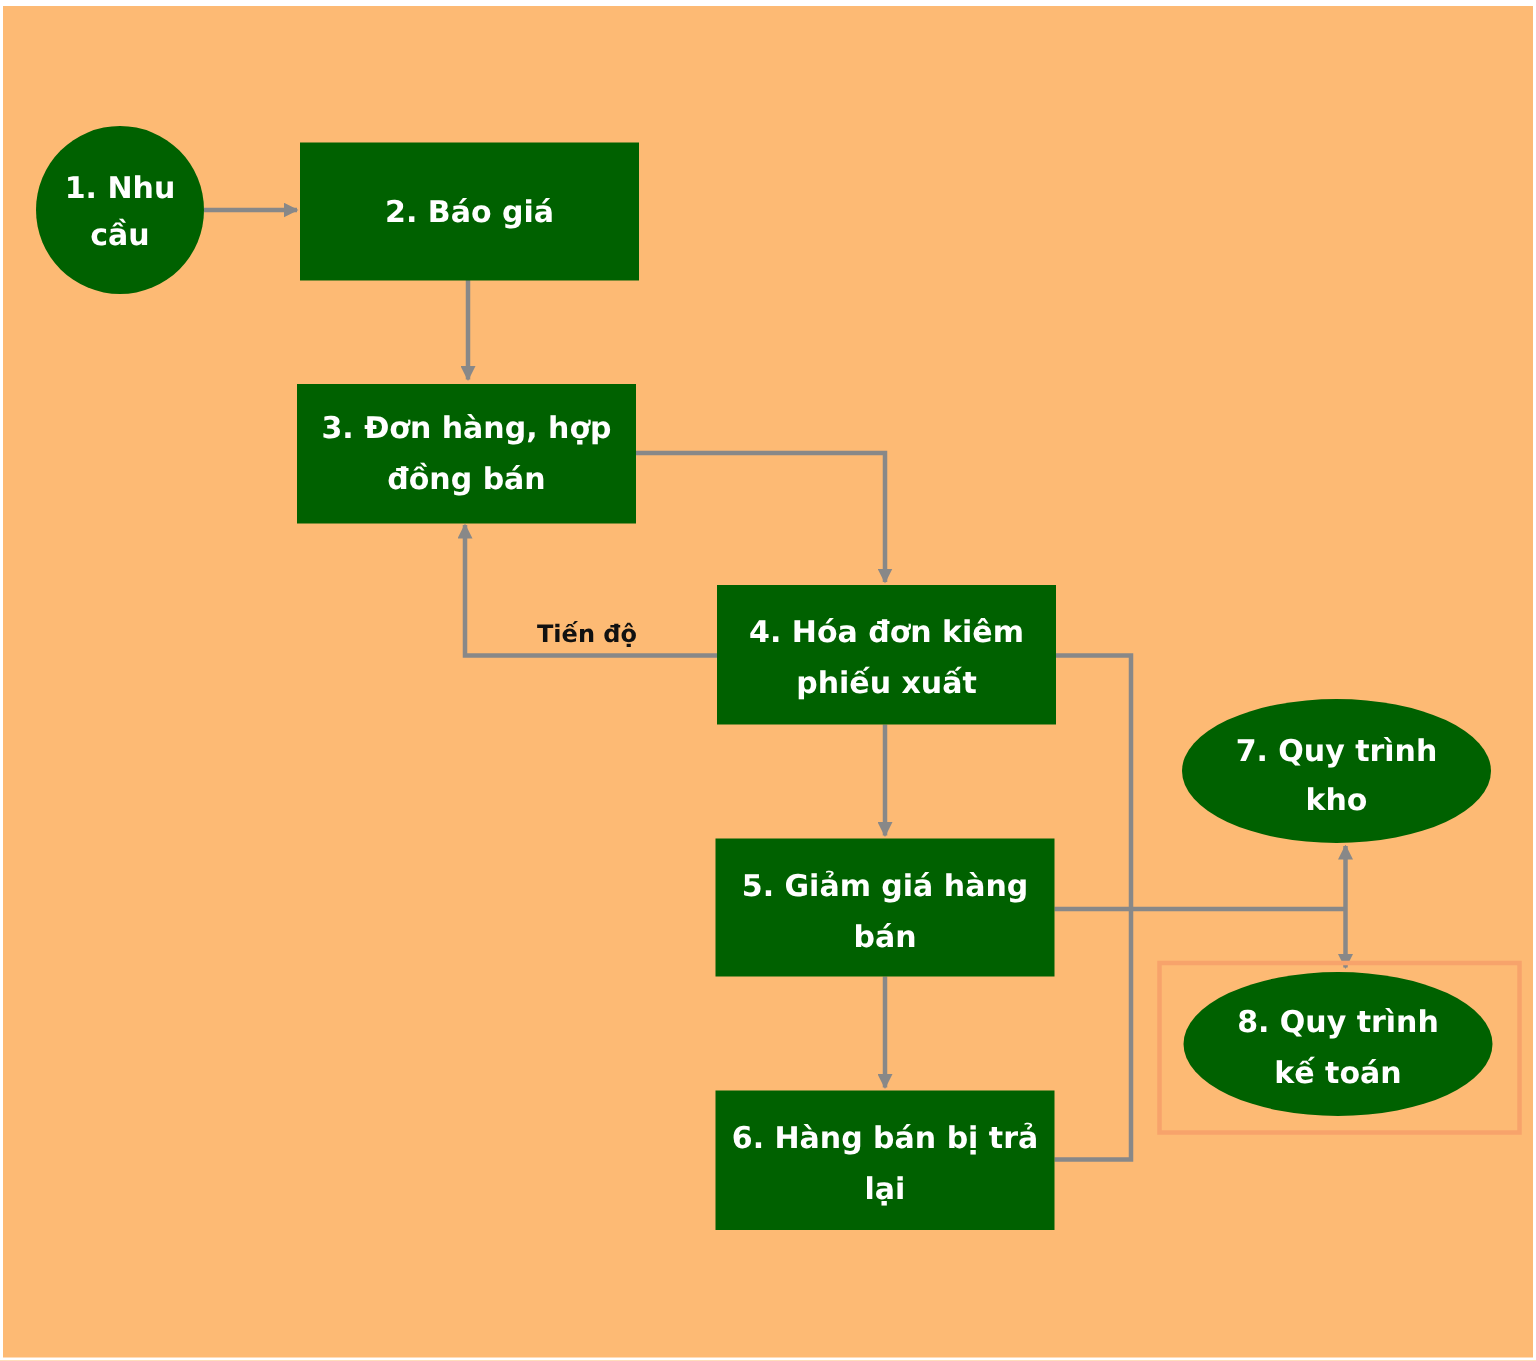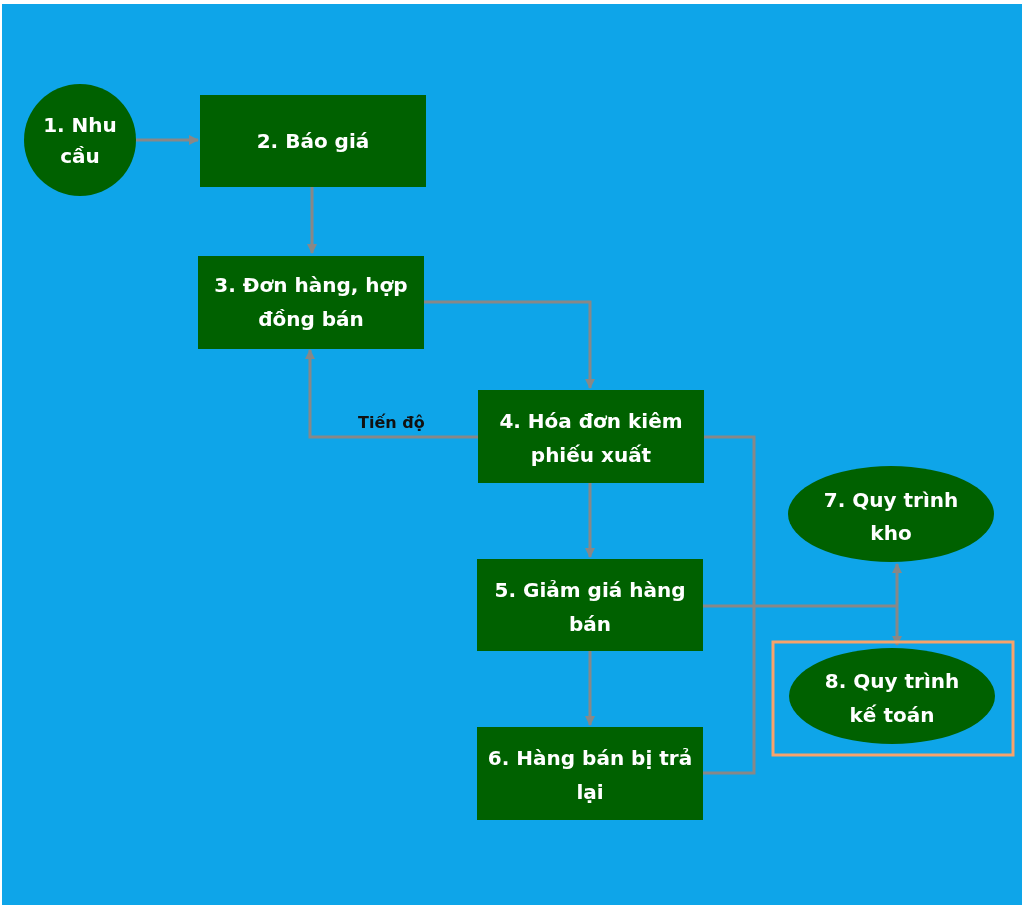--- a/index.html
+++ b/index.html
@@ -1,17 +1,17 @@
 <!DOCTYPE html>
 <html><head>
 <meta charset="utf-8">
 <style>
   html, body { margin: 0; padding: 0; }
   body { width: 1024px; height: 907px; background: #ffffff; position: relative; overflow: hidden; }
-  #canvas { position: absolute; left: 2px; top: 4px; width: 1020px; height: 901px; background: #0ea5e9; }
+  #canvas { position: absolute; left: 2px; top: 4px; width: 1020px; height: 901px; background: #fdba74; }
   svg { position: absolute; left: 0; top: 0; }
   .node-text { font-family: "DejaVu Sans", sans-serif; font-weight: bold; fill: #ffffff; font-size: 20px; }
   .label-text { font-family: "DejaVu Sans", sans-serif; font-weight: bold; fill: #111111; font-size: 16px; }
 </style>
 </head>
 <body>
 
 <div id="canvas">
 <svg width="1024" height="907" viewBox="0 0 1024 907" style="left:-2px;top:-4px;">
   <defs>

